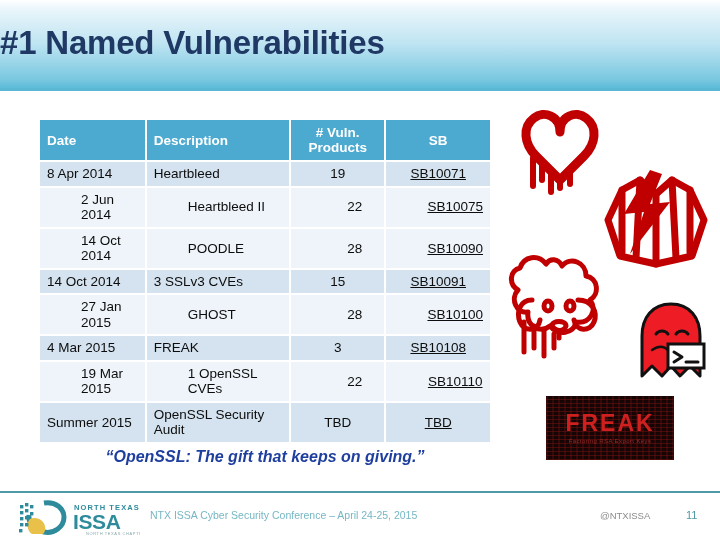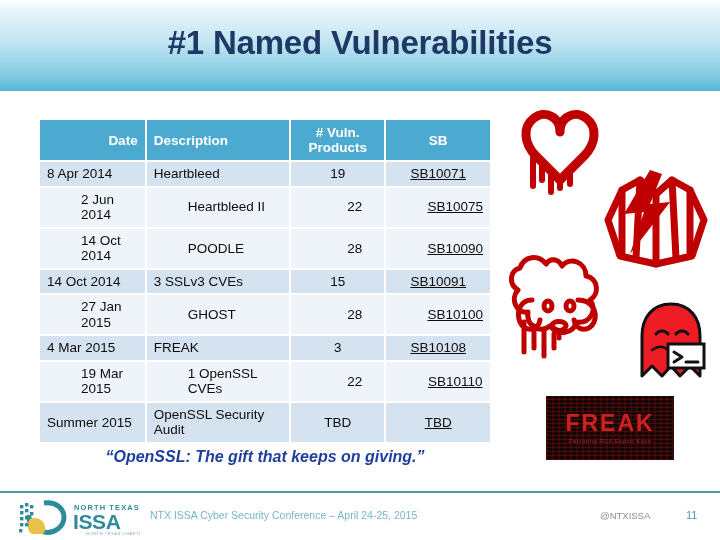--- a/index.html
+++ b/index.html
@@ -22,21 +22,21 @@
     background: linear-gradient(to bottom, #ffffff 0%, #eaf6fb 10%, #bfe4f2 48%, #7ac8e0 88%, #56b9d6 100%);
   }
   #title-rule {
     position: absolute; left: 0; top: 88px;
     width: 720px; height: 3px;
     background: #5bb8d4;
   }
   #title-text {
     position: absolute; left: 0; top: 24px;
     width: 720px;
-    text-align: center;
+    text-align: left;
     font-size: 33px;
     font-weight: bold;
     color: #1f3864;
     letter-spacing: -0.2px;
     white-space: nowrap;
   }
 
   
   #vuln-table {
     position: absolute;
@@ -57,21 +57,21 @@
   }
   #vuln-table td {
     padding: 4px 7px;
     vertical-align: middle;
     color: #0d0d0d;
     line-height: 1.15;
   }
   #vuln-table tr.alt td { background: #d4e3ef; }
   #vuln-table tr.plain td { background: #eef4f9; padding-left: 41px; }
 
-  th.c-date   { text-align: right;  width: 108px; }
+  th.c-date   { text-align: left;  width: 108px; }
   th.c-desc   { text-align: left;  width: 146px; }
   th.c-count  { text-align: center; width: 96px; }
   th.c-sb     { text-align: center; width: 88px; }
 
   td.c-date   { text-align: left; }
   td.c-desc   { text-align: left; }
   td.c-count  { text-align: center; }
   td.c-sb     { text-align: center; text-decoration: underline; }
 
   td.red { color: #C00000; font-weight: normal; }

